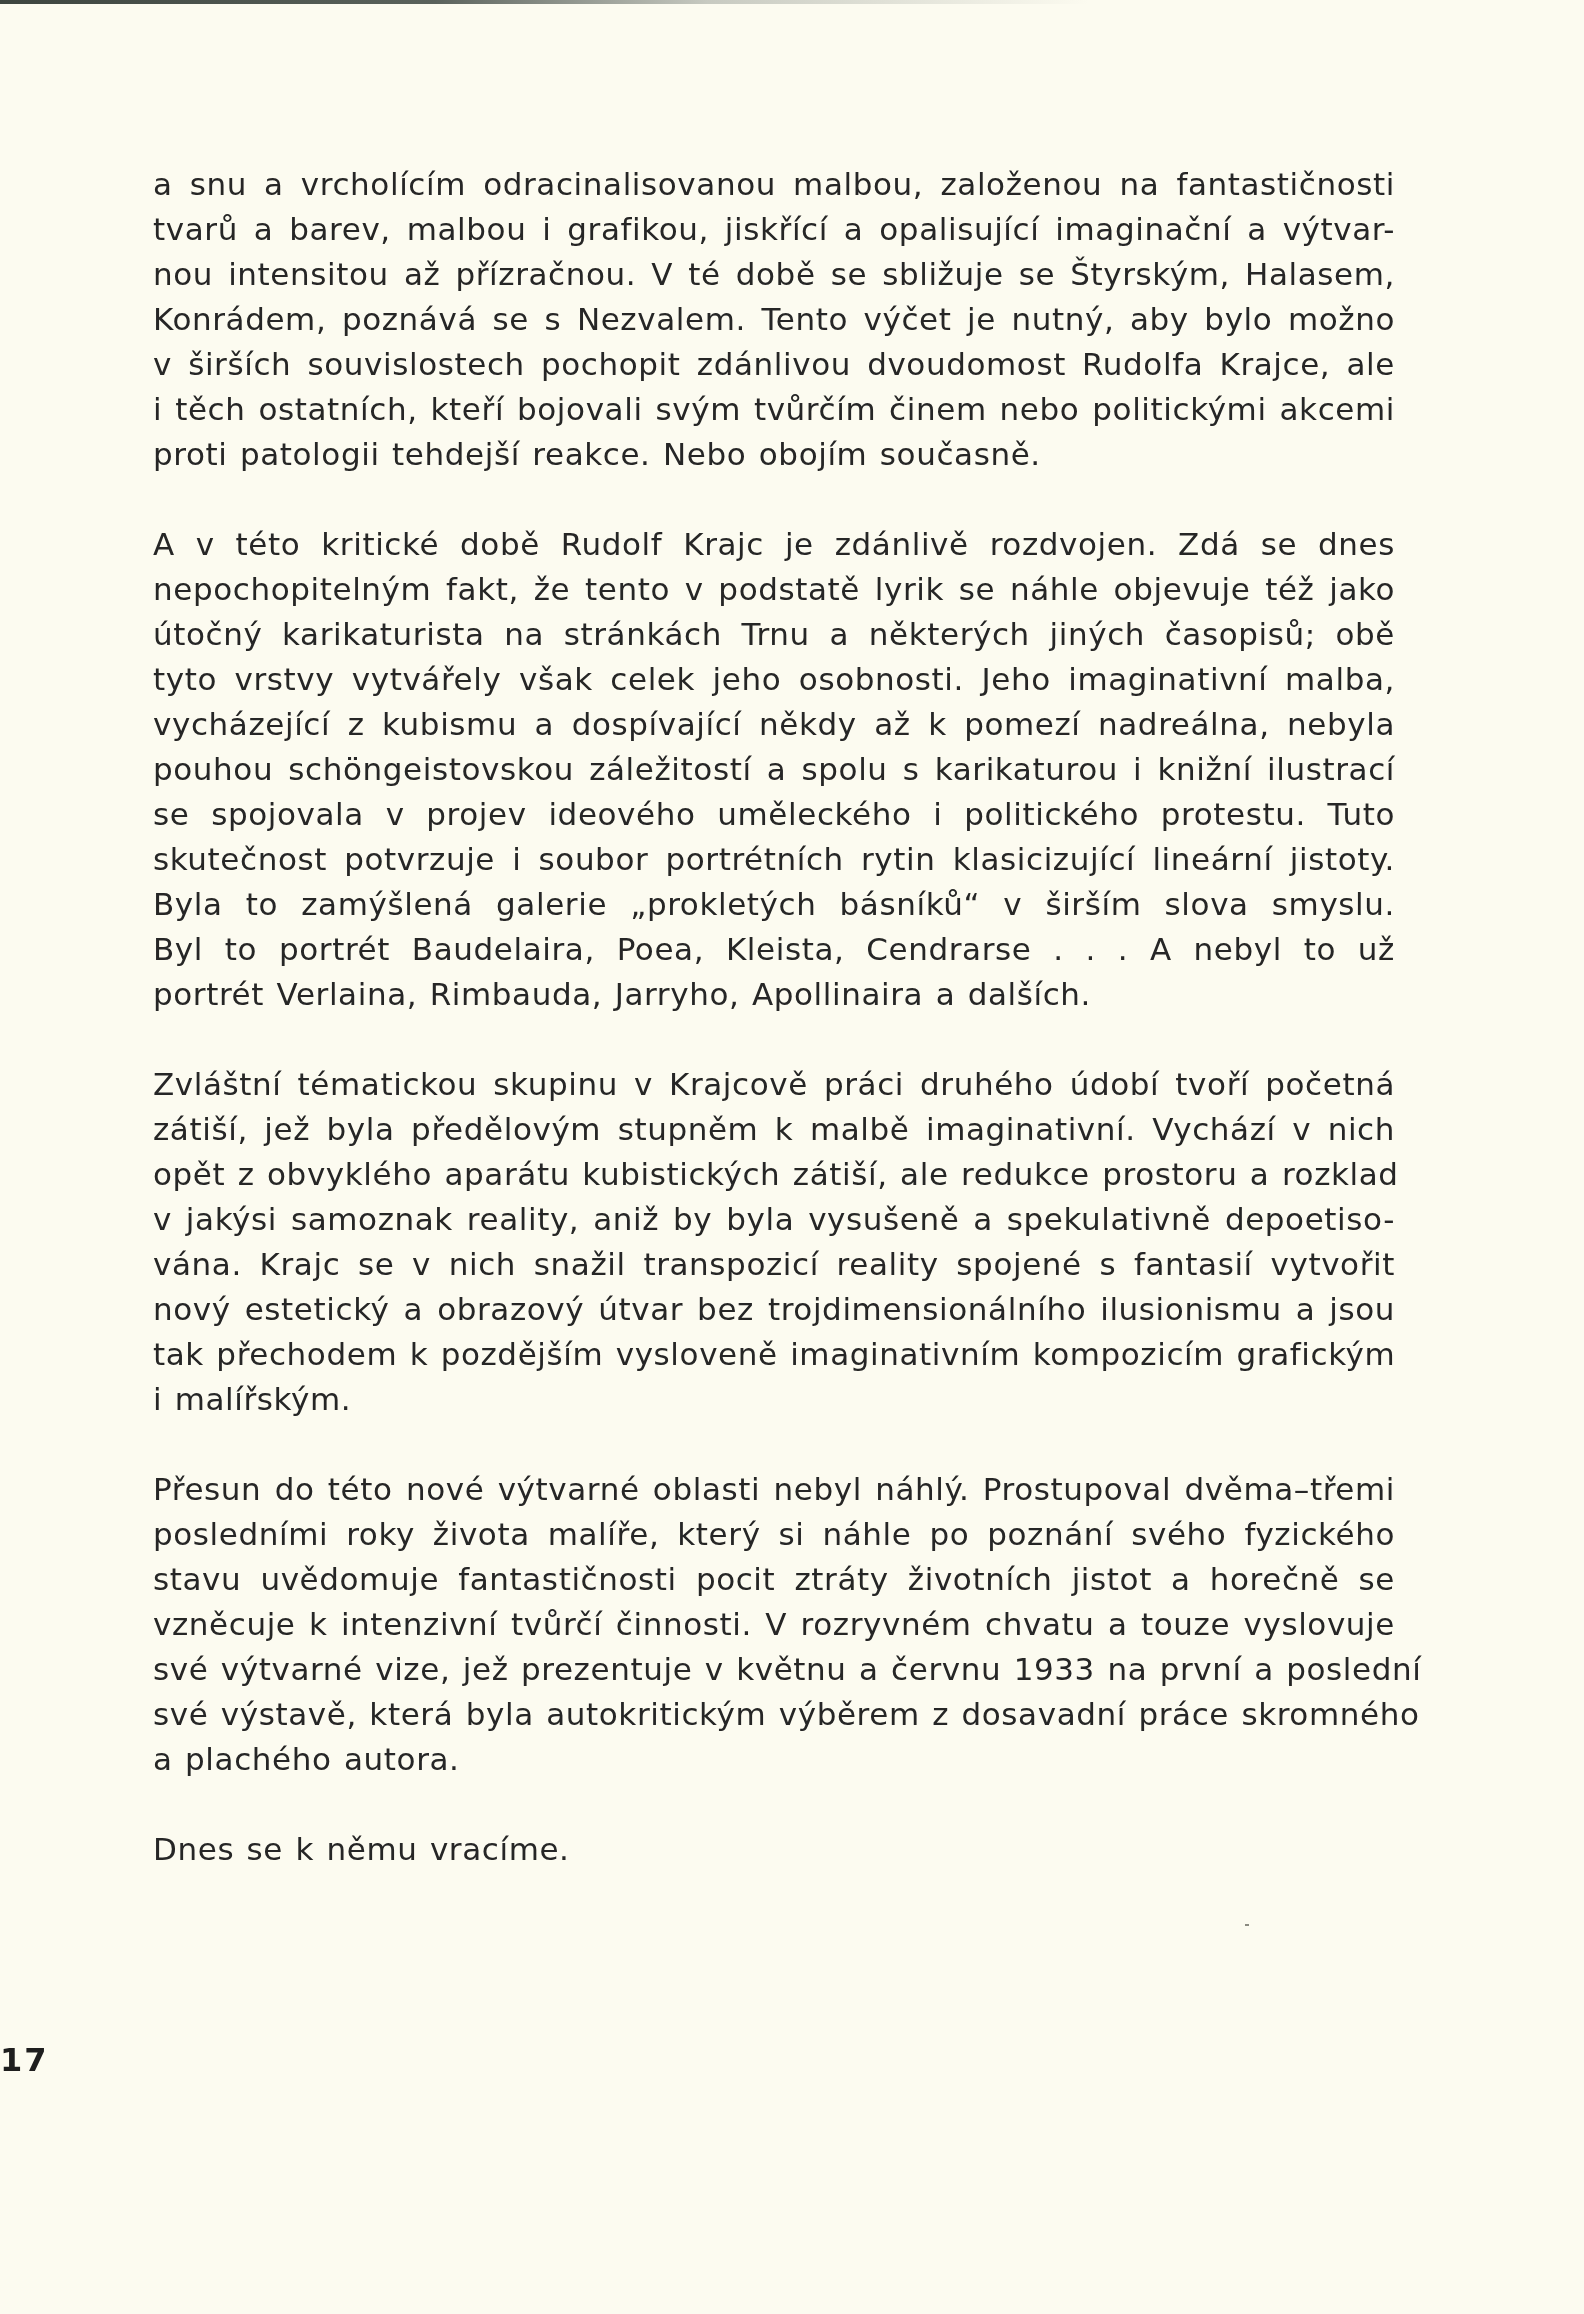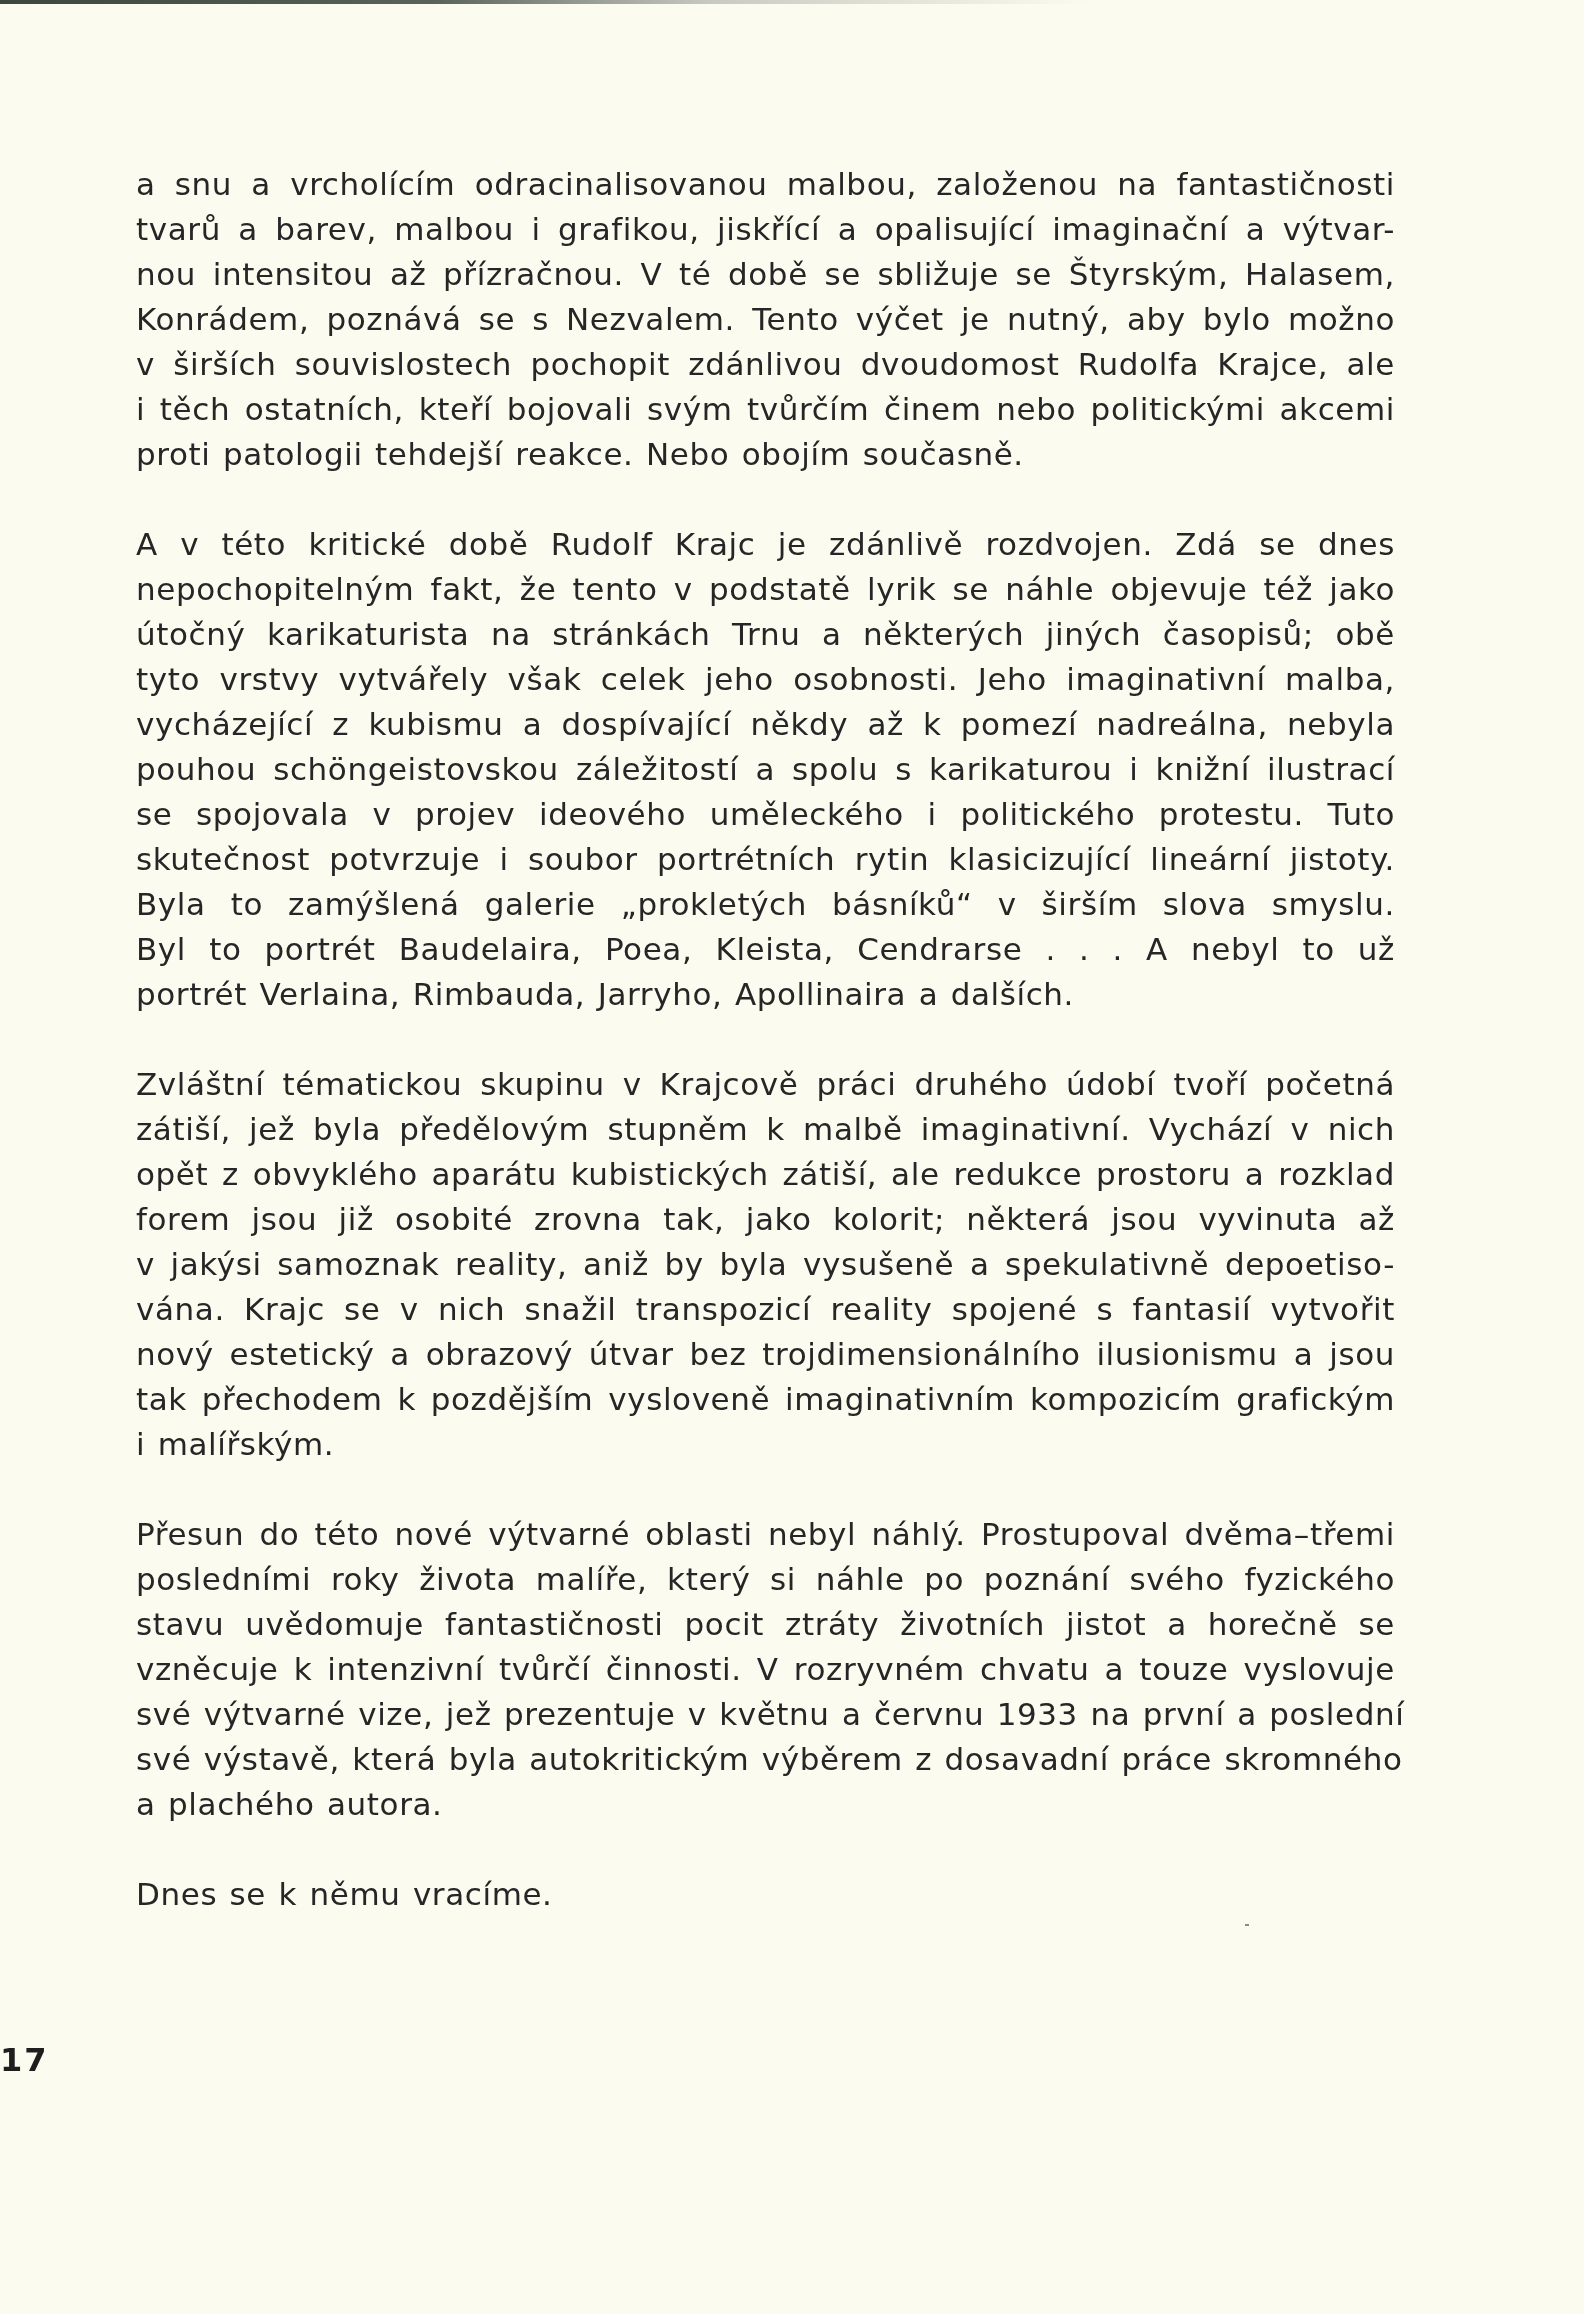--- a/index.html
+++ b/index.html
@@ -36,20 +36,21 @@
     display: block;
     height: 45px;
     line-height: 45px;
     font-size: 31px;
     letter-spacing: 0.6px;
     word-spacing: 2px;
     text-align: justify;
     text-align-last: justify;
     white-space: nowrap;
     overflow: visible;
+    margin-left: 17px;
   }
   .line.last {
     text-align-last: left;
   }
   .page-number {
     position: absolute;
     left: 0;
     width: 1584px;
     top: 2041px;
     text-align: left;
@@ -95,21 +96,20 @@
     <span class="line">skutečnost potvrzuje i soubor portrétních rytin klasicizující lineární jistoty.</span>
     <span class="line">Byla to zamýšlená galerie „prokletých básníků“ v širším slova smyslu.</span>
     <span class="line">Byl to portrét Baudelaira, Poea, Kleista, Cendrarse . . . A nebyl to už</span>
     <span class="line last">portrét Verlaina, Rimbauda, Jarryho, Apollinaira a dalších.</span>
   </p>
 
   <p class="paragraph">
     <span class="line">Zvláštní tématickou skupinu v Krajcově práci druhého údobí tvoří početná</span>
     <span class="line">zátiší, jež byla předělovým stupněm k malbě imaginativní. Vychází v nich</span>
     <span class="line">opět z obvyklého aparátu kubistických zátiší, ale redukce prostoru a rozklad</span>
-    <span class="line">forem jsou již osobité zrovna tak, jako kolorit; některá jsou vyvinuta až</span>
     <span class="line">v jakýsi samoznak reality, aniž by byla vysušeně a spekulativně depoetiso-</span>
     <span class="line">vána. Krajc se v nich snažil transpozicí reality spojené s fantasií vytvořit</span>
     <span class="line">nový estetický a obrazový útvar bez trojdimensionálního ilusionismu a jsou</span>
     <span class="line">tak přechodem k pozdějším vysloveně imaginativním kompozicím grafickým</span>
     <span class="line last">i malířským.</span>
   </p>
 
   <p class="paragraph">
     <span class="line">Přesun do této nové výtvarné oblasti nebyl náhlý. Prostupoval dvěma–třemi</span>
     <span class="line">posledními roky života malíře, který si náhle po poznání svého fyzického</span>

